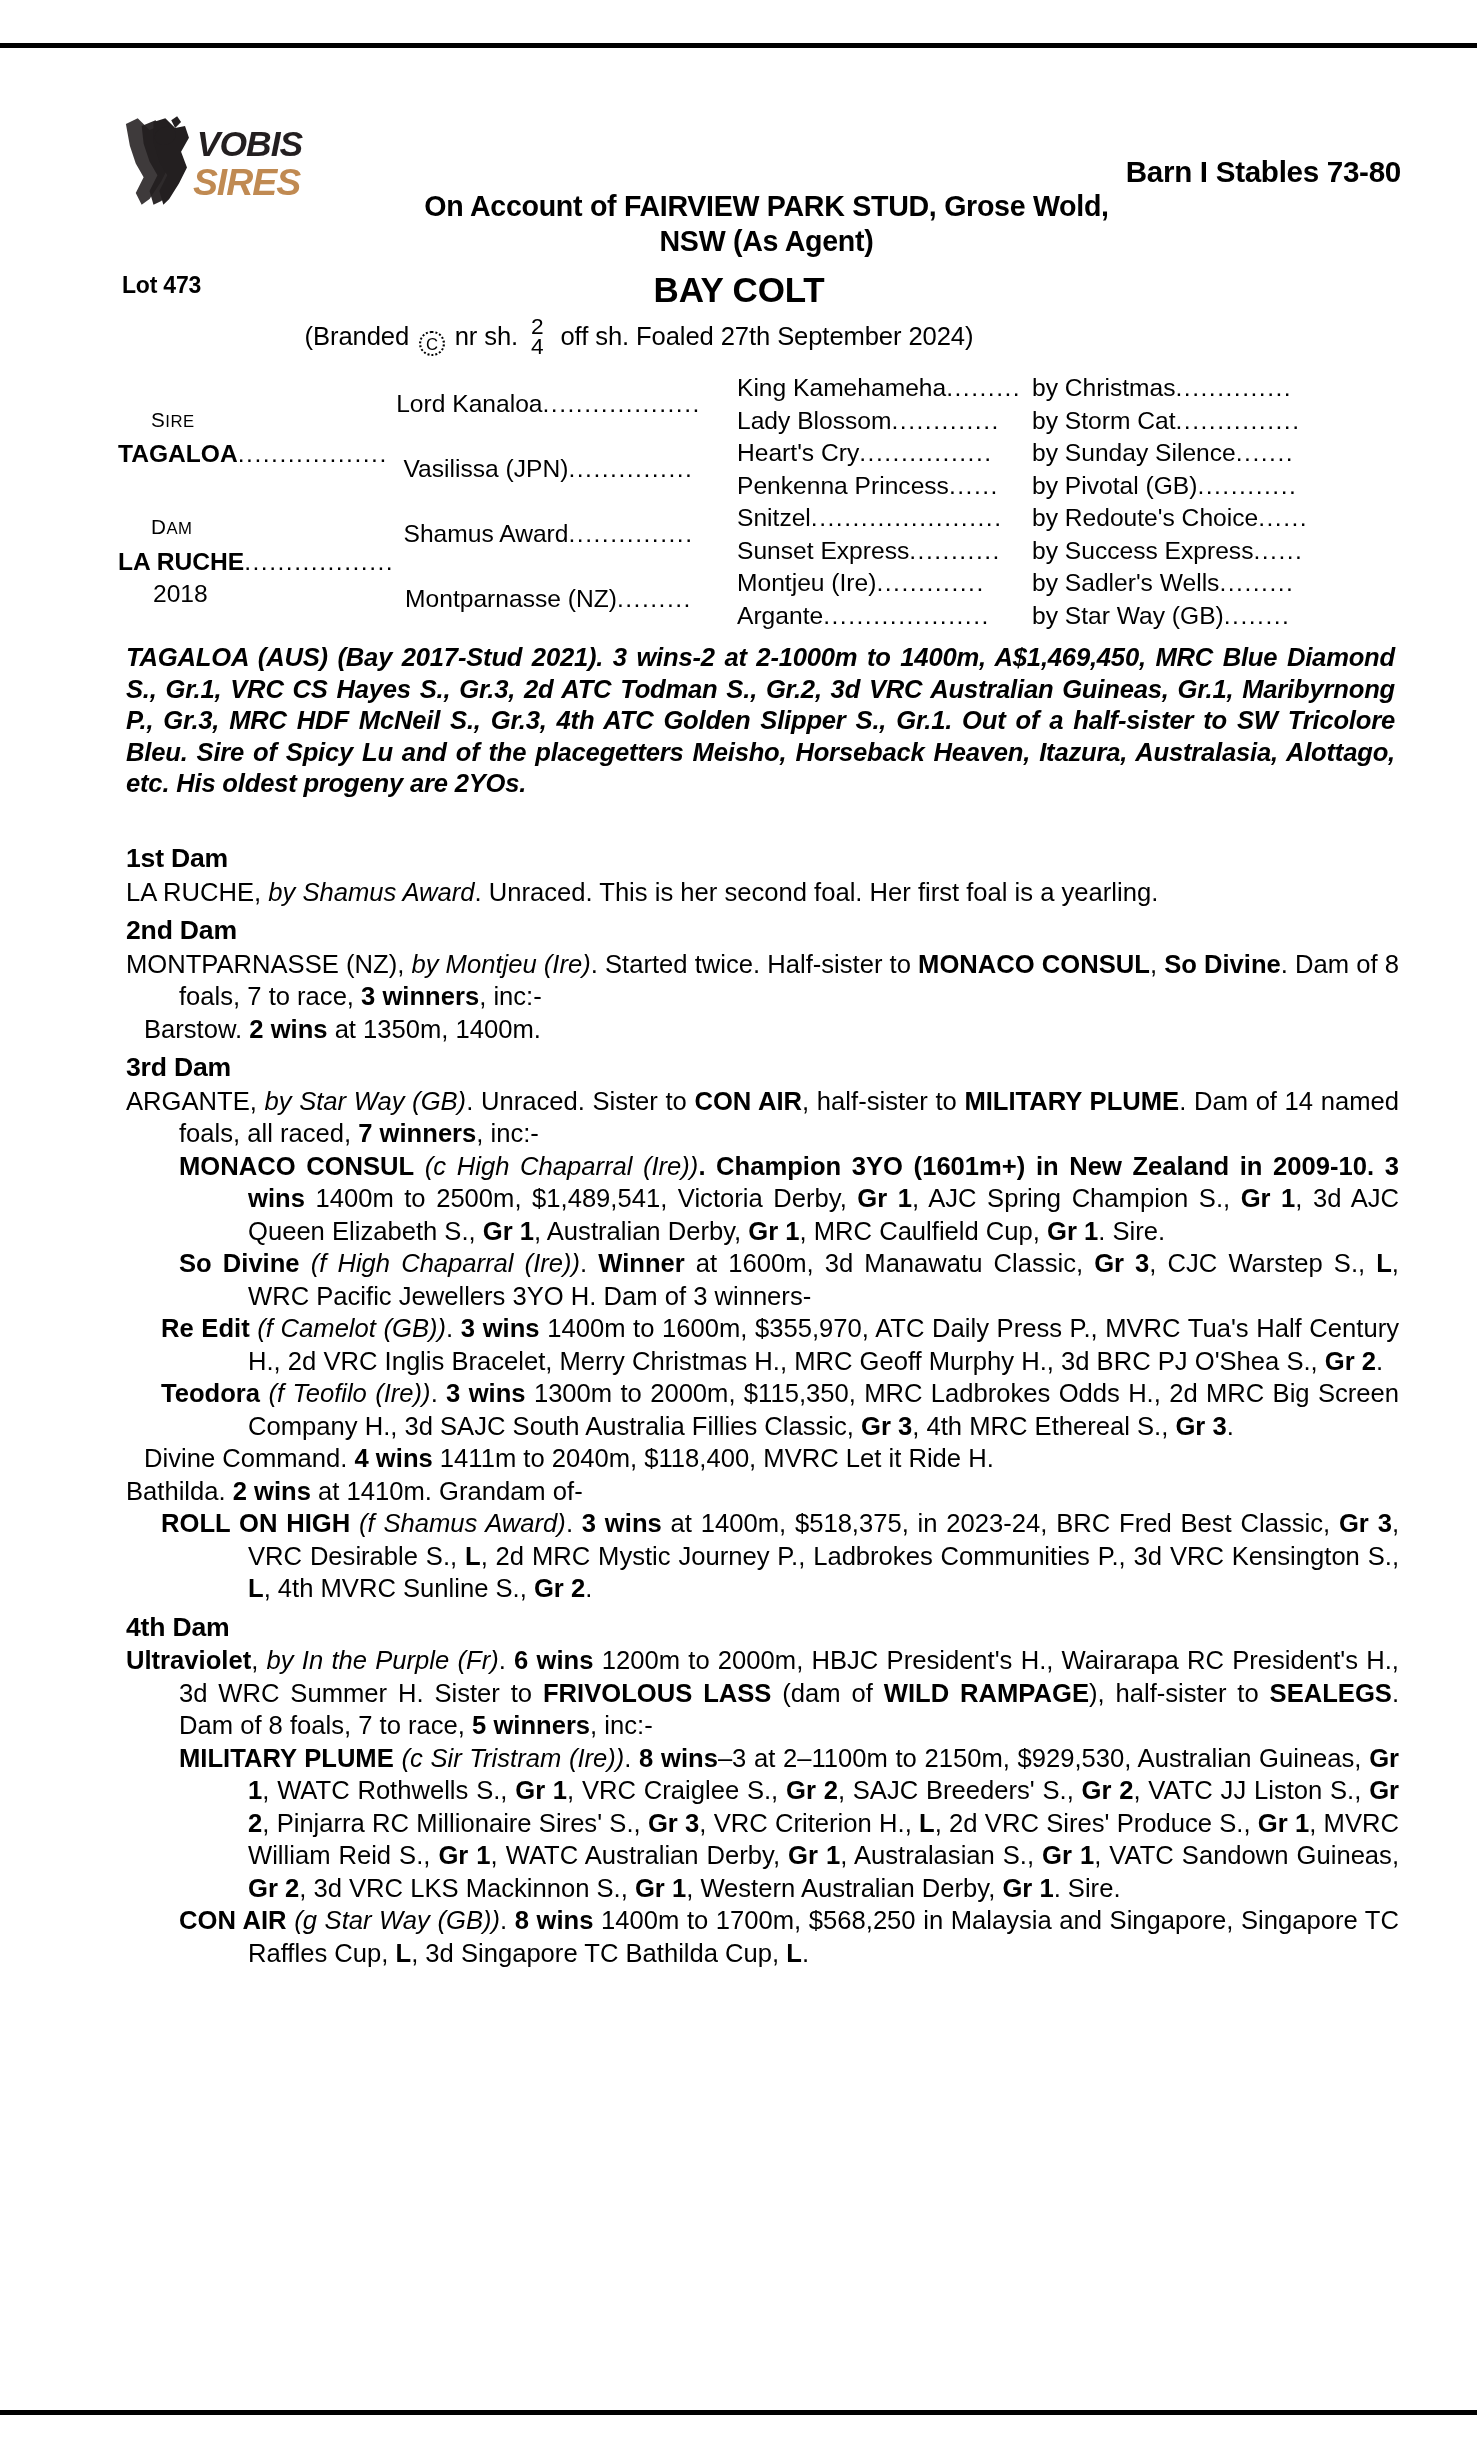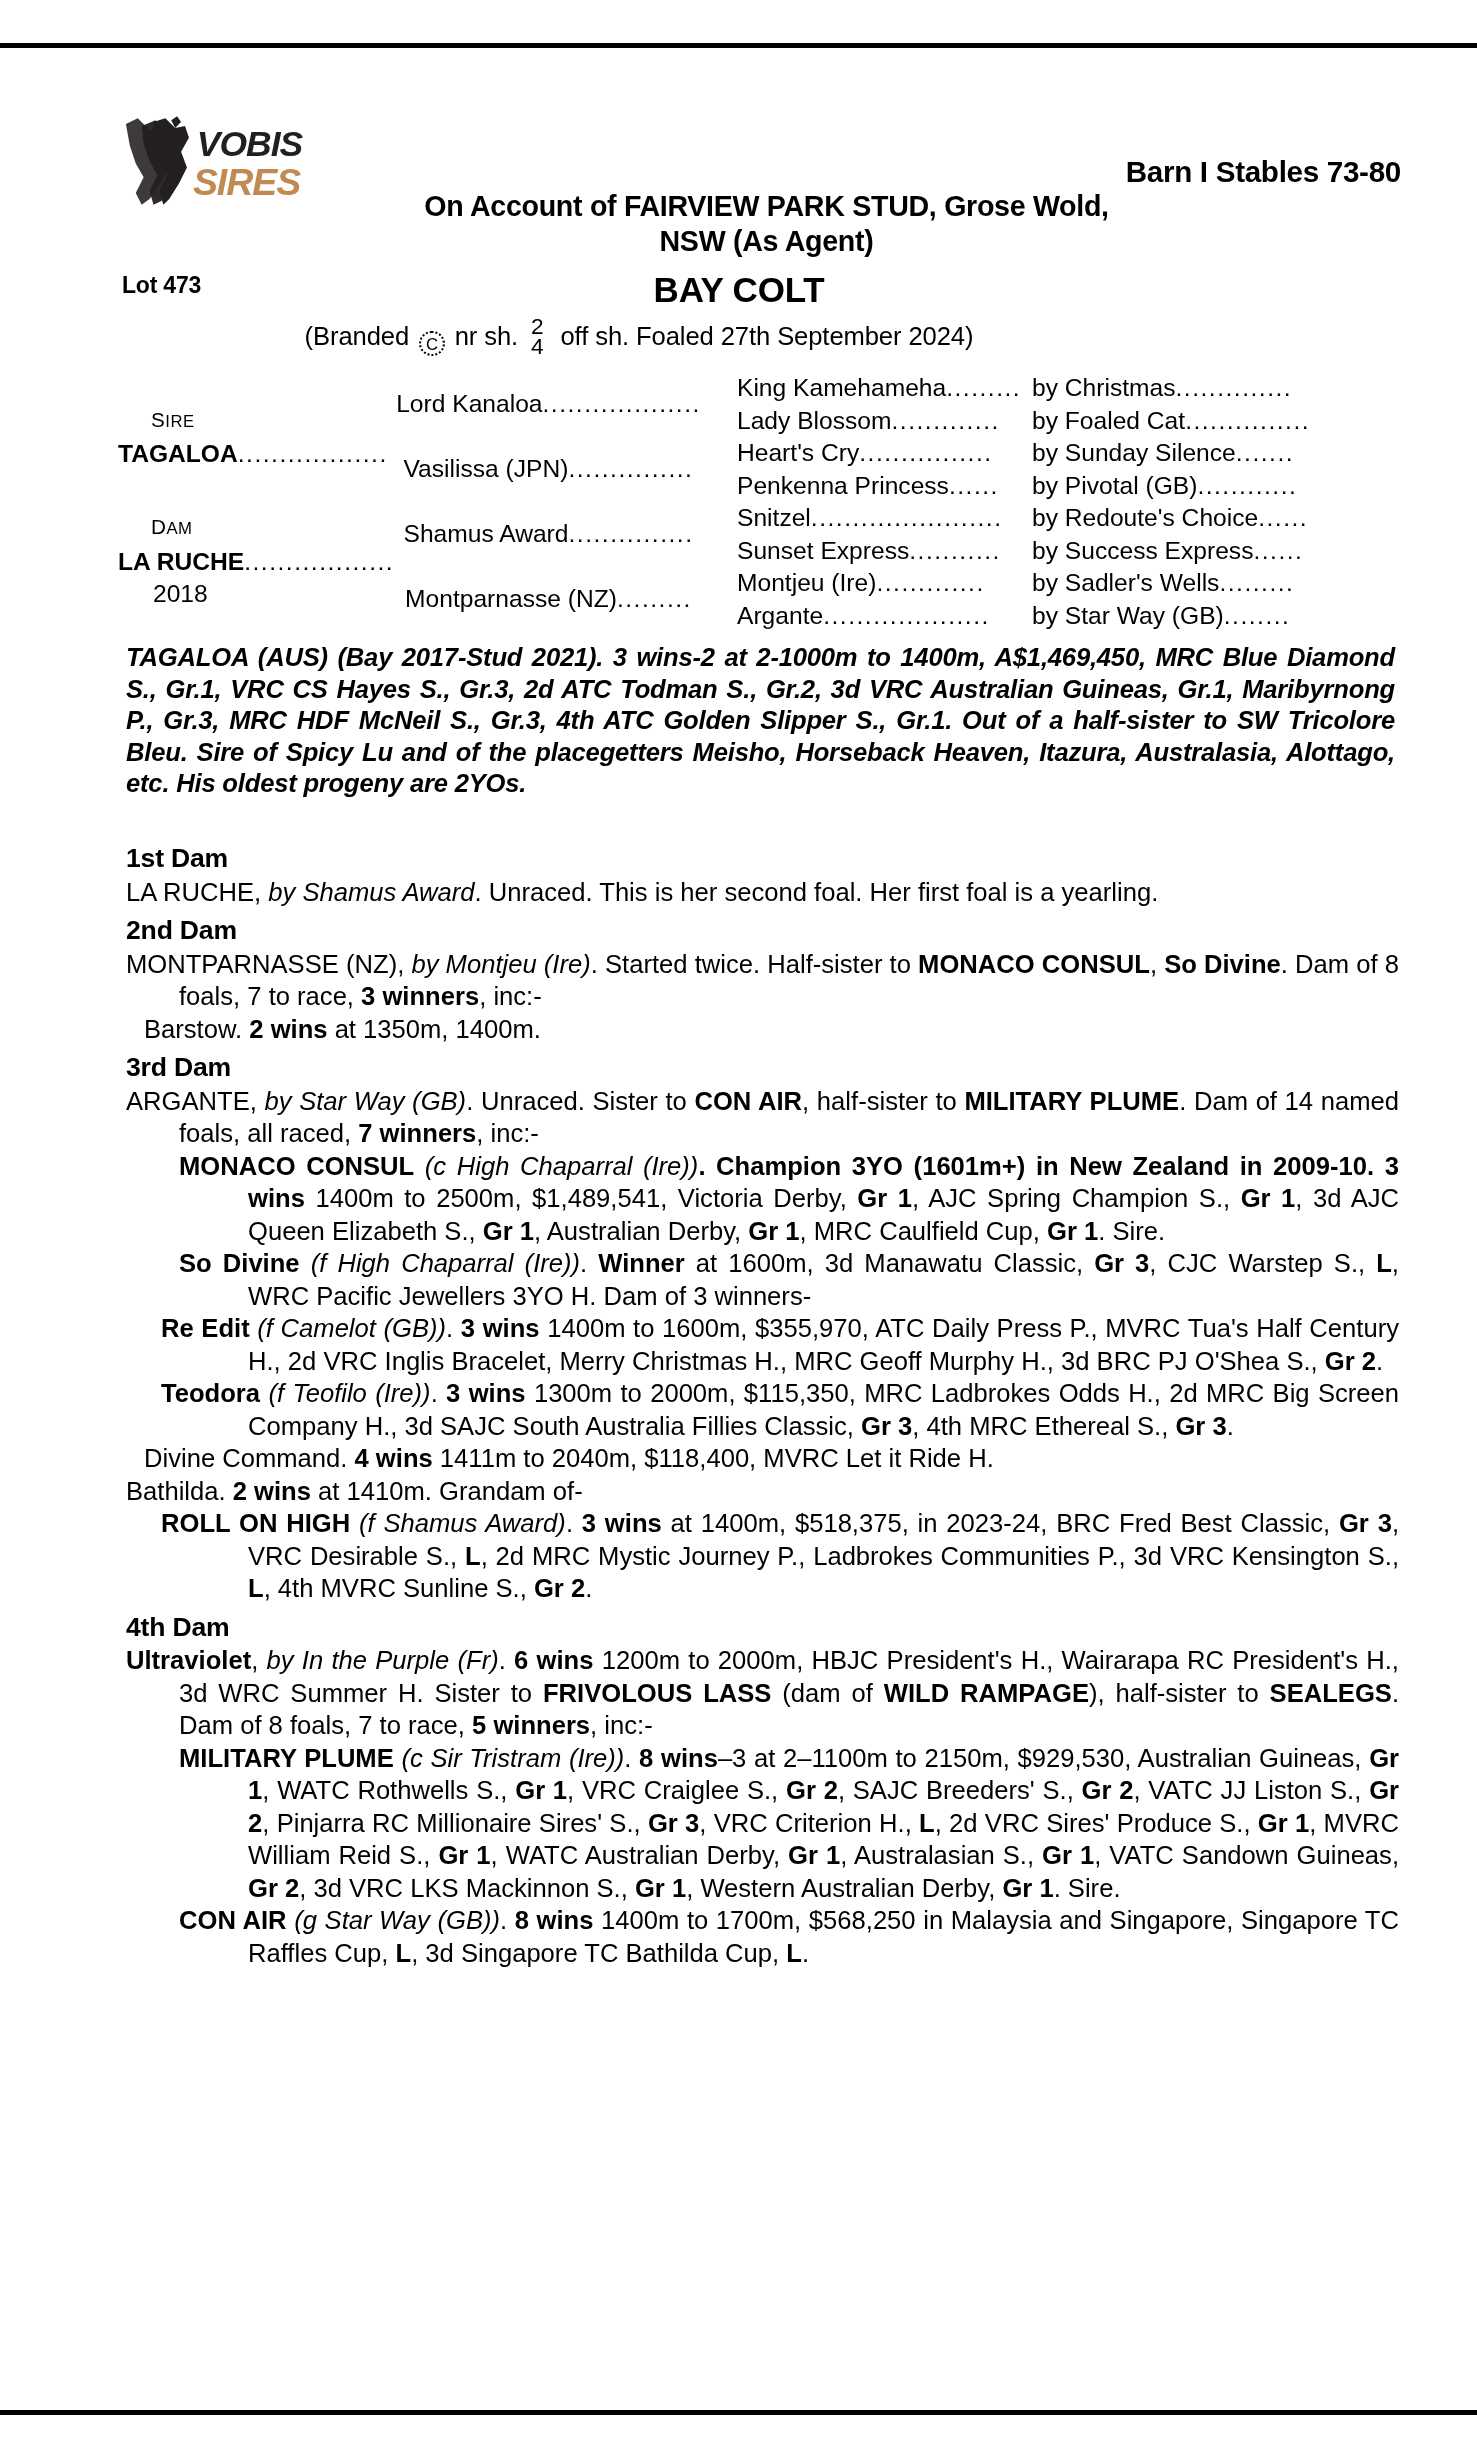--- a/index.html
+++ b/index.html
@@ -336,21 +336,21 @@
       <div class="grow"><span>Heart's Cry</span><span class="dots">................</span></div>
       <div class="grow"><span>Penkenna Princess</span><span class="dots">......</span></div>
       <div class="grow"><span>Snitzel</span><span class="dots">.......................</span></div>
       <div class="grow"><span>Sunset Express</span><span class="dots">...........</span></div>
       <div class="grow"><span>Montjeu (Ire)</span><span class="dots">.............</span></div>
       <div class="grow"><span>Argante</span><span class="dots">....................</span></div>
     </div>
 
     <div class="col-g2">
       <div class="grow"><span>by Christmas</span><span class="dots">..............</span></div>
-      <div class="grow"><span>by Foaled Cat</span><span class="dots">...............</span></div>
+      <div class="grow"><span>by Storm Cat</span><span class="dots">...............</span></div>
       <div class="grow"><span>by Sunday Silence</span><span class="dots">.......</span></div>
       <div class="grow"><span>by Pivotal (GB)</span><span class="dots">............</span></div>
       <div class="grow"><span>by Redoute's Choice</span><span class="dots">......</span></div>
       <div class="grow"><span>by Success Express</span><span class="dots">......</span></div>
       <div class="grow"><span>by Sadler's Wells</span><span class="dots">.........</span></div>
       <div class="grow"><span>by Star Way (GB)</span><span class="dots">........</span></div>
     </div>
   </div>
 
   <div class="sire-para">TAGALOA (AUS) (Bay 2017-Stud 2021). 3 wins-2 at 2-1000m to 1400m, A$1,469,450, MRC Blue Diamond S., Gr.1, VRC CS Hayes S., Gr.3, 2d ATC Todman S., Gr.2, 3d VRC Australian Guineas, Gr.1, Maribyrnong P., Gr.3, MRC HDF McNeil S., Gr.3, 4th ATC Golden Slipper S., Gr.1. Out of a half-sister to SW Tricolore Bleu. Sire of Spicy Lu and of the placegetters Meisho, Horseback Heaven, Itazura, Australasia, Alottago, etc. His oldest progeny are 2YOs.</div>

